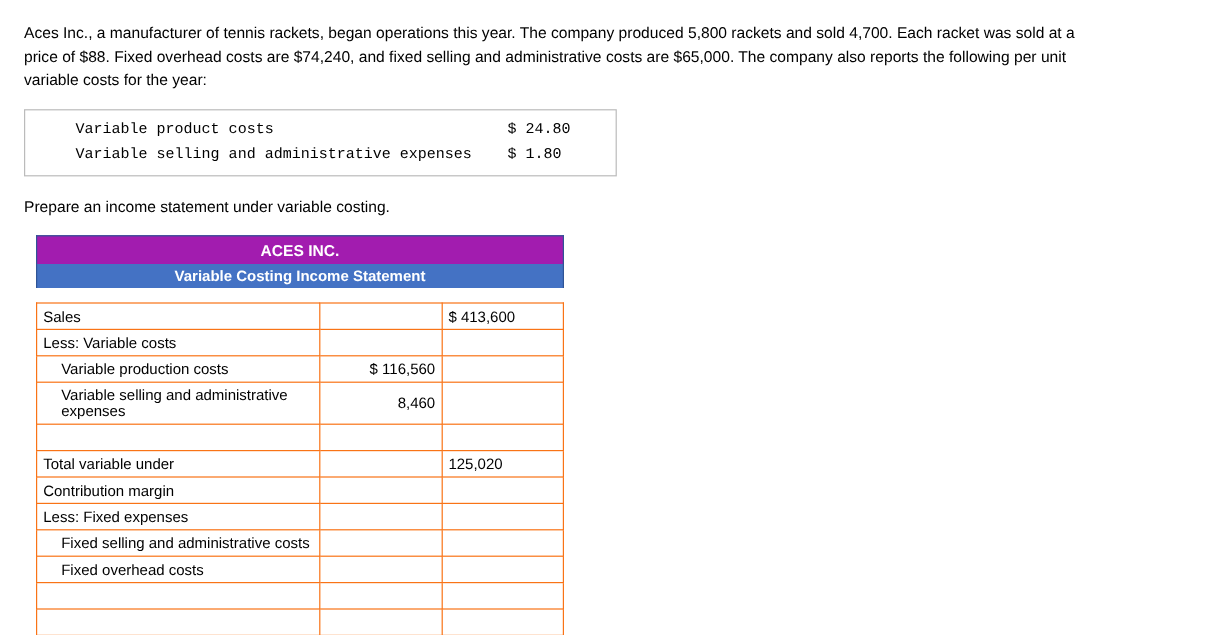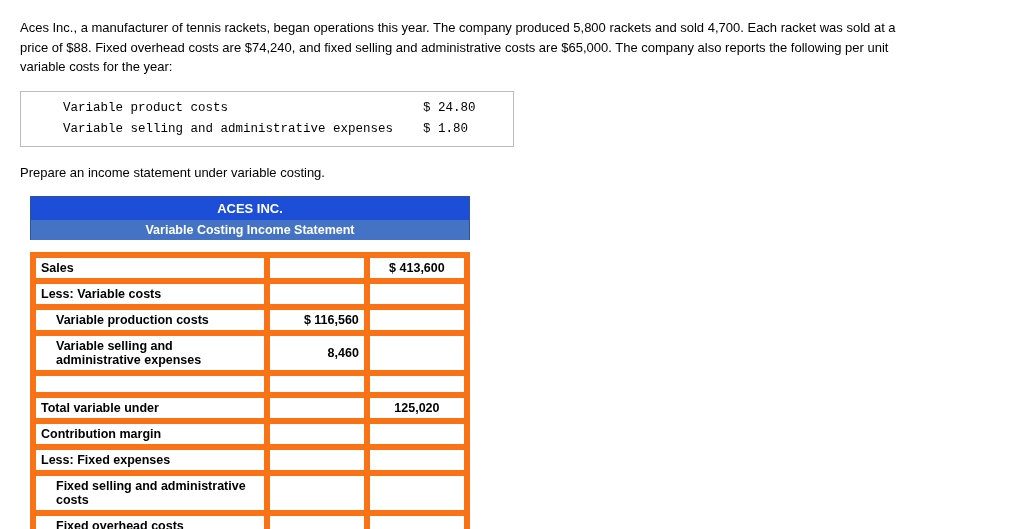--- a/index.html
+++ b/index.html
@@ -38,21 +38,21 @@
       font-size: 13px;
       margin-bottom: 16px;
     }
 
     
     .stmt-wrapper {
       width: 440px;
       margin-left: 10px;
     }
     .stmt-title-area {
-      background: #1d4ed8;
+      background: #a21caf;
       color: #fff;
       text-align: center;
       padding: 4px 0;
       font-weight: bold;
       font-size: 13px;
       border: 1px solid #2f5496;
       border-bottom: none;
     }
     .stmt-subtitle-area {
       background: #4472c4;
@@ -65,36 +65,35 @@
       border-top: none;
       border-bottom: none;
       margin-bottom: 12px;
     }
     .stmt-table {
       width: 100%;
       border-collapse: collapse;
       font-size: 12.5px;
     }
     .stmt-table td {
-      border: 6px solid #f97316;
+      border: 1px solid #f97316;
       padding: 3px 5px;
       height: 22px;
       vertical-align: middle;
-      font-weight: bold;
     }
     .stmt-table .col-label {
       width: 210px;
     }
     .stmt-table .col-mid {
       width: 90px;
       text-align: right;
     }
     .stmt-table .col-right {
       width: 90px;
-      text-align: center;
+      text-align: left;
     }
     .stmt-table .indented {
       padding-left: 20px;
     }
     .empty-row td {
       height: 22px;
     }
   </style>
 </head>
 <body>

